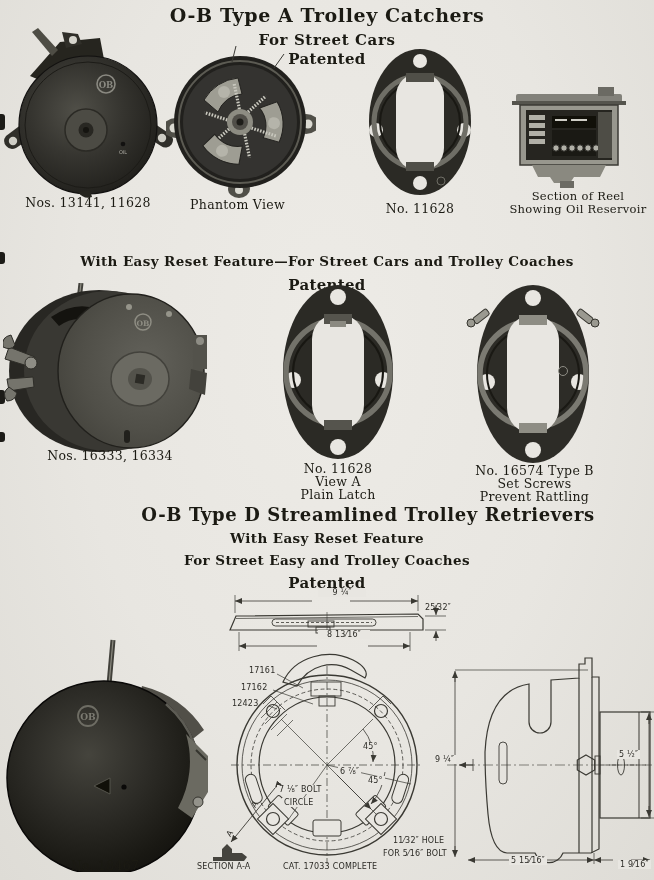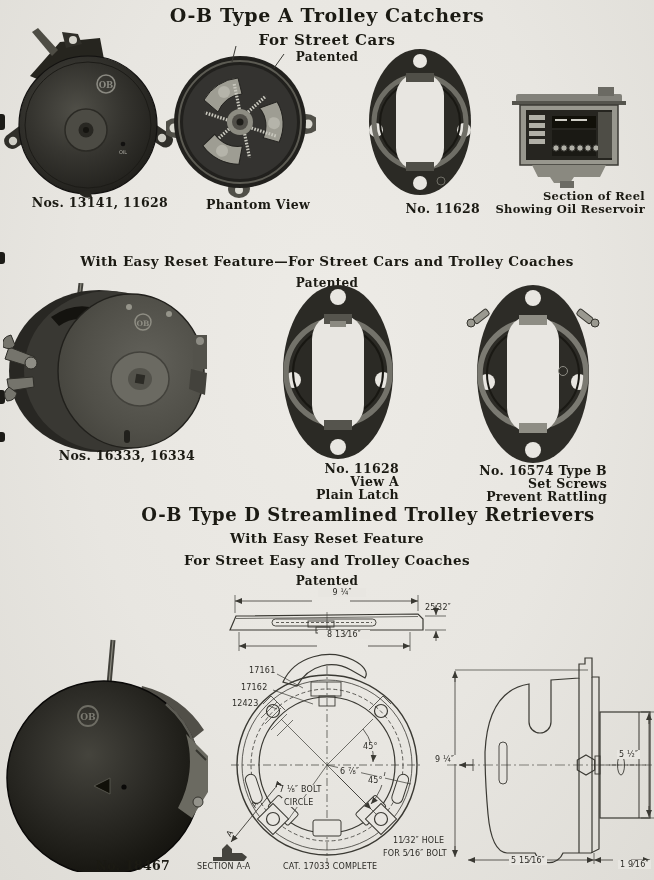--- a/index.html
+++ b/index.html
@@ -4,23 +4,23 @@
 <style>
   html,body{margin:0;padding:0;background:#e8e6e1;}
   .page{position:relative;width:654px;height:880px;background:
     radial-gradient(ellipse at 50% 38%, #edebe6 0%, #e8e6e1 55%, #dedcd6 100%);
     font-family:"DejaVu Serif", serif;color:#1b1a13;overflow:hidden;}
   .t{position:absolute;left:0;width:654px;text-align:center;font-weight:700;letter-spacing:.6px;}
   .h19{font-size:19px;}
   .h18{font-size:18px;margin-left:41px;}
   .h15{font-size:15px;}
   .h14{font-size:13.5px;letter-spacing:.4px;}
-  .h10{font-size:12px;letter-spacing:.3px;text-align:center;}
-  .cap{position:absolute;font-weight:700;font-size:12.5px;text-align:right;color:#1b1a13;letter-spacing:.3px;}
-  .cap2{font-size:11.5px;}
+  .h10{font-size:15px;letter-spacing:.3px;text-align:center;}
+  .cap{position:absolute;font-weight:400;font-size:12.5px;text-align:center;color:#1b1a13;letter-spacing:.3px;}
+  .cap2{font-size:11.5px;margin-left:8px;}
   .dl{position:absolute;font-family:"DejaVu Sans",sans-serif;font-size:8px;color:#2c2b26;white-space:nowrap;letter-spacing:.2px;}
   .mask{background:#e8e6e1;padding:0 2px;}
   .ctr{text-align:center;}
   .rotA{transform:rotate(-55deg);}
   .fig{position:absolute;}
   .edge-mark{position:absolute;left:0;width:5px;background:#1c1b17;border-radius:0 3px 3px 0;}
   svg{display:block;}
 </style>
 </head>
 <body>

